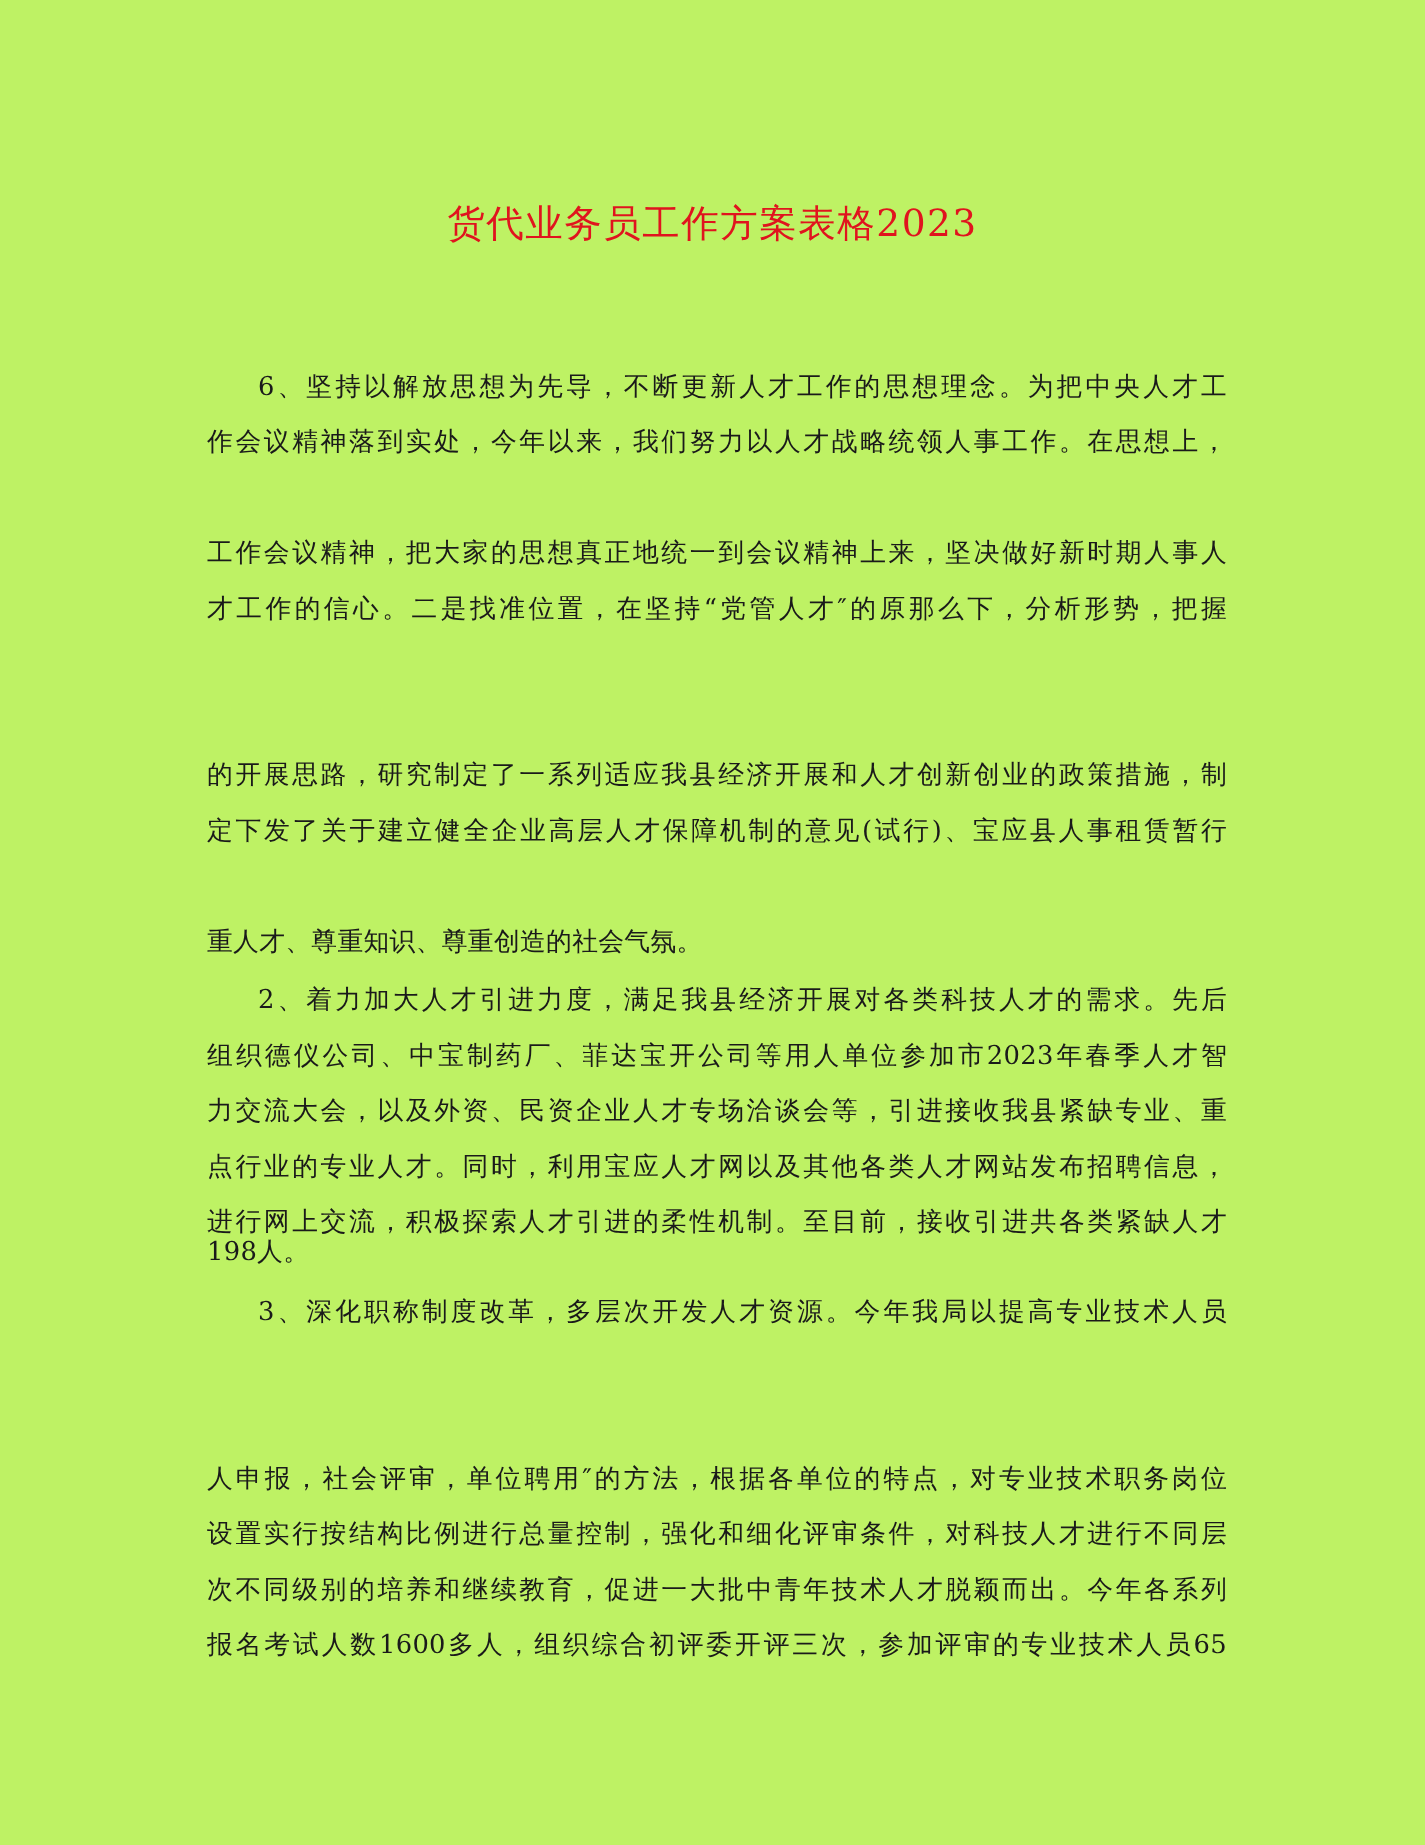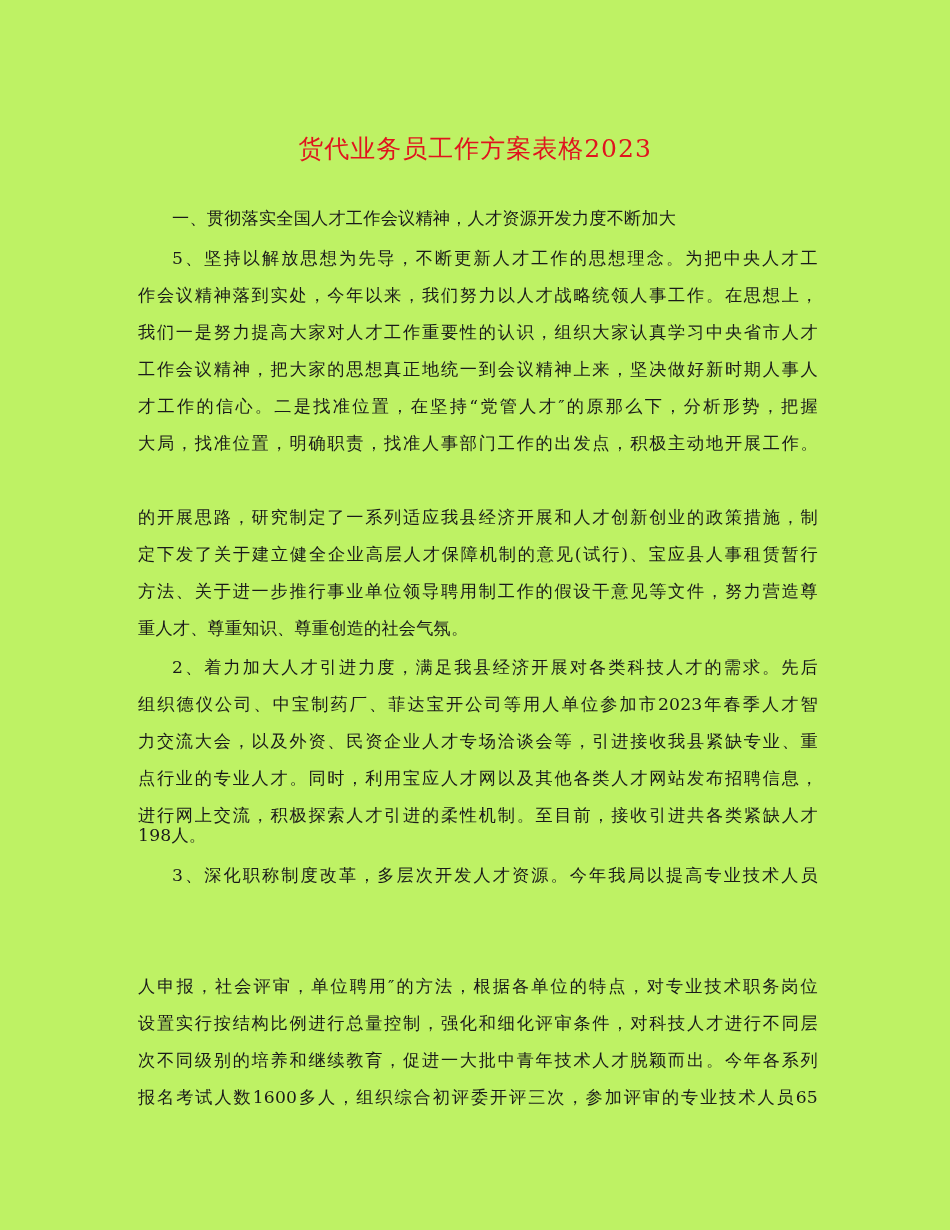--- a/index.html
+++ b/index.html
@@ -47,31 +47,27 @@
     }
     .line.indent { left: 172px; width: 646px; }
     .line.last { text-align-last: left; }
   </style>
 </head>
 <body>
 
 <div class="page">
   <div class="title">货代业务员工作方案表格2023</div>
 
-  <div class="line indent last" style="top:206px">一、贯彻落实全国人才工作会议精神，人才资源开发力度不断加大</div>
 
-  <div class="line indent" style="top:246px">5、坚持以解放思想为先导，不断更新人才工作的思想理念。为把中央人才工</div>
+  <div class="line indent" style="top:246px">6、坚持以解放思想为先导，不断更新人才工作的思想理念。为把中央人才工</div>
   <div class="line" style="top:283px">作会议精神落到实处，今年以来，我们努力以人才战略统领人事工作。在思想上，</div>
-  <div class="line" style="top:320px">我们一是努力提高大家对人才工作重要性的认识，组织大家认真学习中央省市人才</div>
   <div class="line" style="top:357px">工作会议精神，把大家的思想真正地统一到会议精神上来，坚决做好新时期人事人</div>
   <div class="line" style="top:394px">才工作的信心。二是找准位置，在坚持“党管人才″的原那么下，分析形势，把握</div>
-  <div class="line" style="top:431px">大局，找准位置，明确职责，找准人事部门工作的出发点，积极主动地开展工作。</div>
   <div class="line" style="top:505px">的开展思路，研究制定了一系列适应我县经济开展和人才创新创业的政策措施，制</div>
   <div class="line" style="top:542px">定下发了关于建立健全企业高层人才保障机制的意见(试行)、宝应县人事租赁暂行</div>
-  <div class="line" style="top:579px">方法、关于进一步推行事业单位领导聘用制工作的假设干意见等文件，努力营造尊</div>
   <div class="line last" style="top:616px">重人才、尊重知识、尊重创造的社会气氛。</div>
 
   <div class="line indent" style="top:655px">2、着力加大人才引进力度，满足我县经济开展对各类科技人才的需求。先后</div>
   <div class="line" style="top:692px">组织德仪公司、中宝制药厂、菲达宝开公司等用人单位参加市2023年春季人才智</div>
   <div class="line" style="top:729px">力交流大会，以及外资、民资企业人才专场洽谈会等，引进接收我县紧缺专业、重</div>
   <div class="line" style="top:766px">点行业的专业人才。同时，利用宝应人才网以及其他各类人才网站发布招聘信息，</div>
   <div class="line" style="top:803px">进行网上交流，积极探索人才引进的柔性机制。至目前，接收引进共各类紧缺人才</div>
   <div class="line last" style="top:823px">198人。</div>
 
   <div class="line indent" style="top:863px">3、深化职称制度改革，多层次开发人才资源。今年我局以提高专业技术人员</div>

